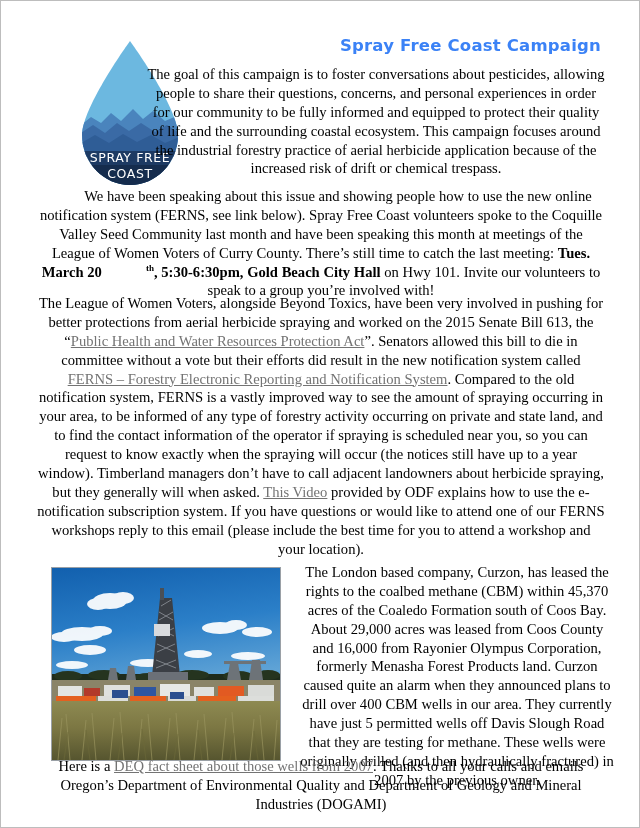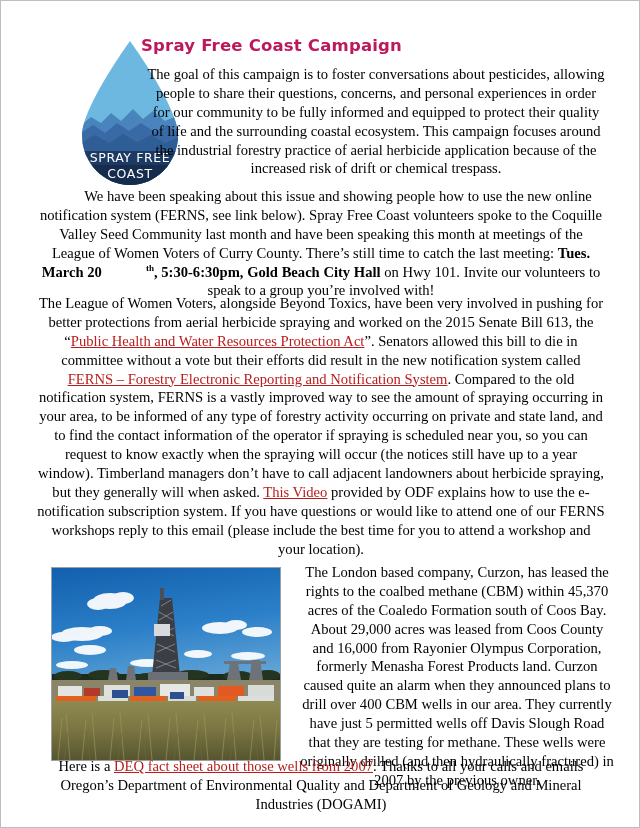--- a/index.html
+++ b/index.html
@@ -27,22 +27,22 @@
     width: 568px;
     height: 772px;
   }
 
   
   .doc-heading {
     font-family: "DejaVu Sans", sans-serif;
     font-weight: bold;
     font-size: 16.5px;
     letter-spacing: 0.2px;
-    color: #be185d;
-    text-align: left;
+    color: #3b82f6;
+    text-align: right;
     margin: 0;
     line-height: 1.15;
   }
   .heading-one {
     position: absolute;
     left: 104px;
     top: 8px;
     width: 460px;
   }
   .heading-two {
@@ -57,21 +57,21 @@
     font-size: 14.6px;
     line-height: 1.295;
     color: #000000;
     text-align: center;
     margin: 0;
   }
   .para b { font-weight: bold; }
   .indent { text-indent: 34px; }
 
   a.doclink, .doclink {
-    color: #b91c1c;
+    color: #737373;
     text-decoration: underline;
   }
   sup {
     font-size: 0.62em;
     vertical-align: super;
     line-height: 0;
     margin-left: 44px;
   }
 
   

